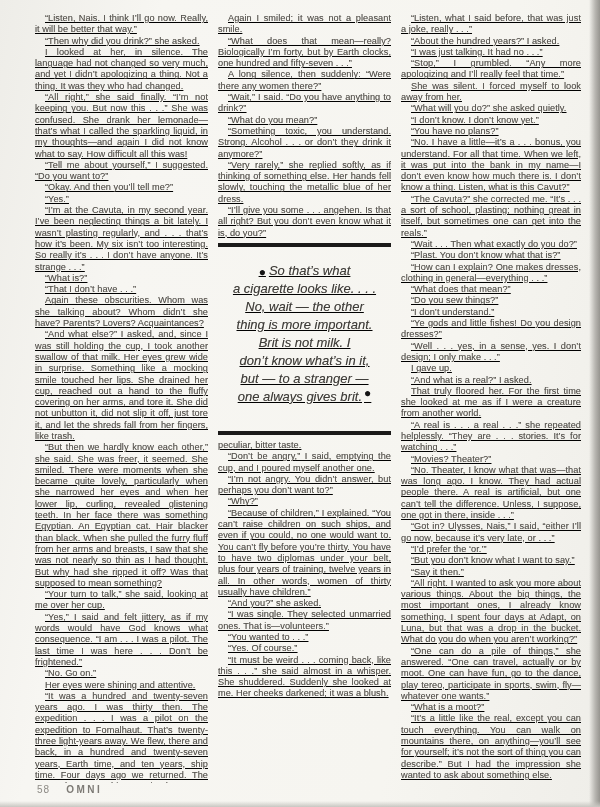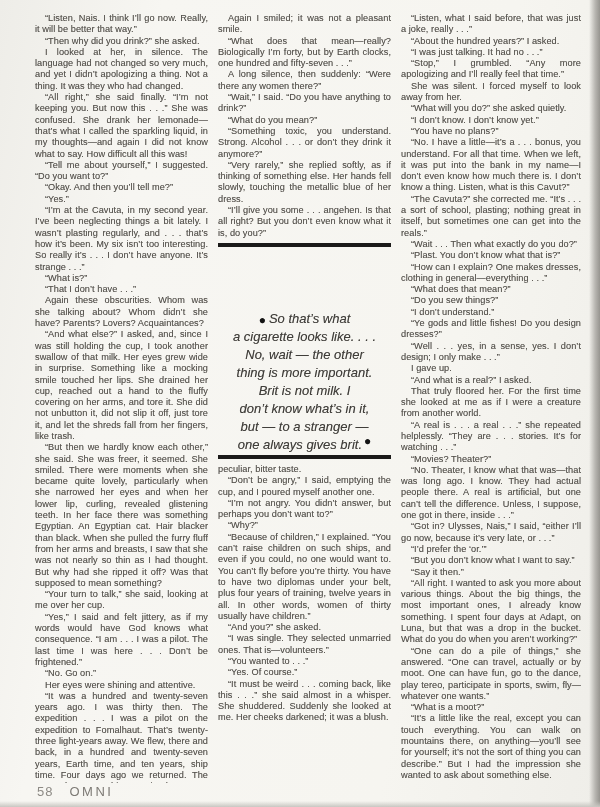--- a/index.html
+++ b/index.html
@@ -6,40 +6,40 @@
   .page {
     position:relative; width:600px; height:807px; overflow:hidden;
     background:linear-gradient(100deg,#eeede8 0%,#f7f6f2 22%,#f6f5f0 70%,#efeee9 100%);
     font-family:"Liberation Sans","DejaVu Sans",sans-serif;
   }
   .scan-edge-right { position:absolute; top:0; right:0; width:11px; height:100%;
     background:linear-gradient(to right,rgba(160,158,154,0) 0%,#b9b7b2 55%,#96948f 100%); }
   .scan-edge-bottom { position:absolute; left:0; bottom:0; width:100%; height:6px;
     background:linear-gradient(to bottom,rgba(180,178,174,0) 0%,#c9c7c2 100%); }
   .columns { position:absolute; left:35px; top:13px; display:flex; gap:10px; }
-  .col { width:173px; height:770px; overflow:hidden; }
+  .col { width:173px; height:770px; overflow:hidden;text-decoration:underline; }
   .col p {
     margin:0; font-size:9.2px; line-height:11.3px; text-align:justify;
     color:#56534e; text-indent:10px; letter-spacing:0.05px;
     text-shadow:0 0 0.5px rgba(95,92,88,0.55);
   }
   .col p.noindent { text-indent:0; }
   .pullquote { margin:4px 0 5px; }
   .pq-rule { height:4px; background:#1b1a19; width:calc(100% + 12px); }
-  .pq-body { padding:15px 2px 1px;margin-top:48px; }
+  .pq-body { padding:15px 2px 25px; }
   .pq-line {
     font-size:13px; line-height:18px; font-style:italic; text-align:center;
     color:#403e3a; text-shadow:0 0 0.5px rgba(70,68,65,0.5);
   }
   .qmark { font-style:normal; font-size:12px; color:#141414; letter-spacing:0; }
   .qmark.open { position:relative; top:1px; padding-right:3px; }
   .qmark.close { position:relative; top:-4px; padding-left:2px; }
   .footer { position:absolute; left:37px; top:784px; display:flex; align-items:baseline; gap:16px; }
-  .footer .pageno { font-size:13px; color:#8d8a85; letter-spacing:1px; }
-  .footer .mag { font-size:13px; color:#7d7a75; letter-spacing:2.5px; }
+  .footer .pageno { font-size:10px; color:#8d8a85; letter-spacing:1px; }
+  .footer .mag { font-size:10px; color:#7d7a75; letter-spacing:2.5px;font-weight:bold; }
 </style>
 </head>
 <body>
 
 <div class="page">
   <div class="columns">
 
     <div class="col">
       <p>“Listen, Nais. I think I’ll go now. Really, it will be better that way.”</p>
       <p>“Then why did you drink?” she asked.</p>

